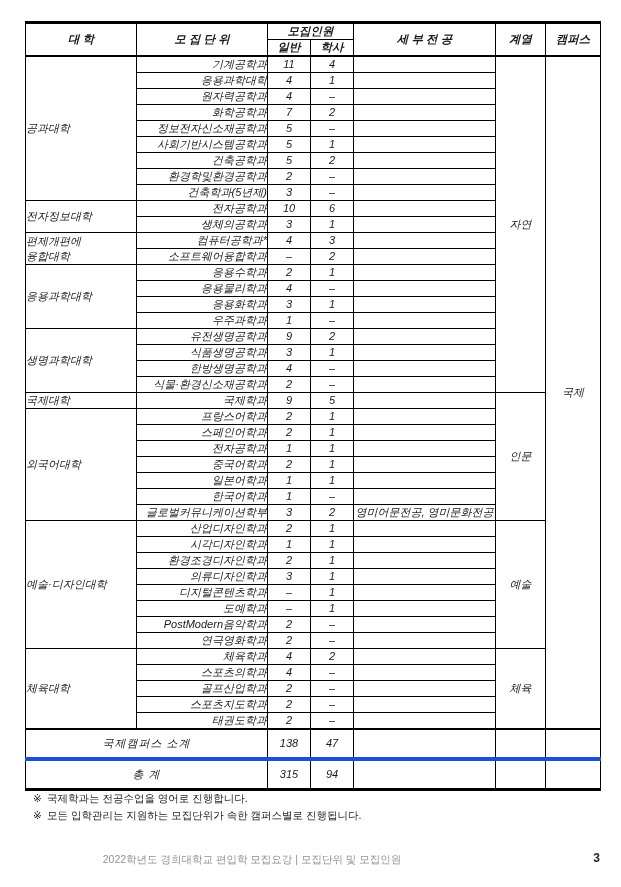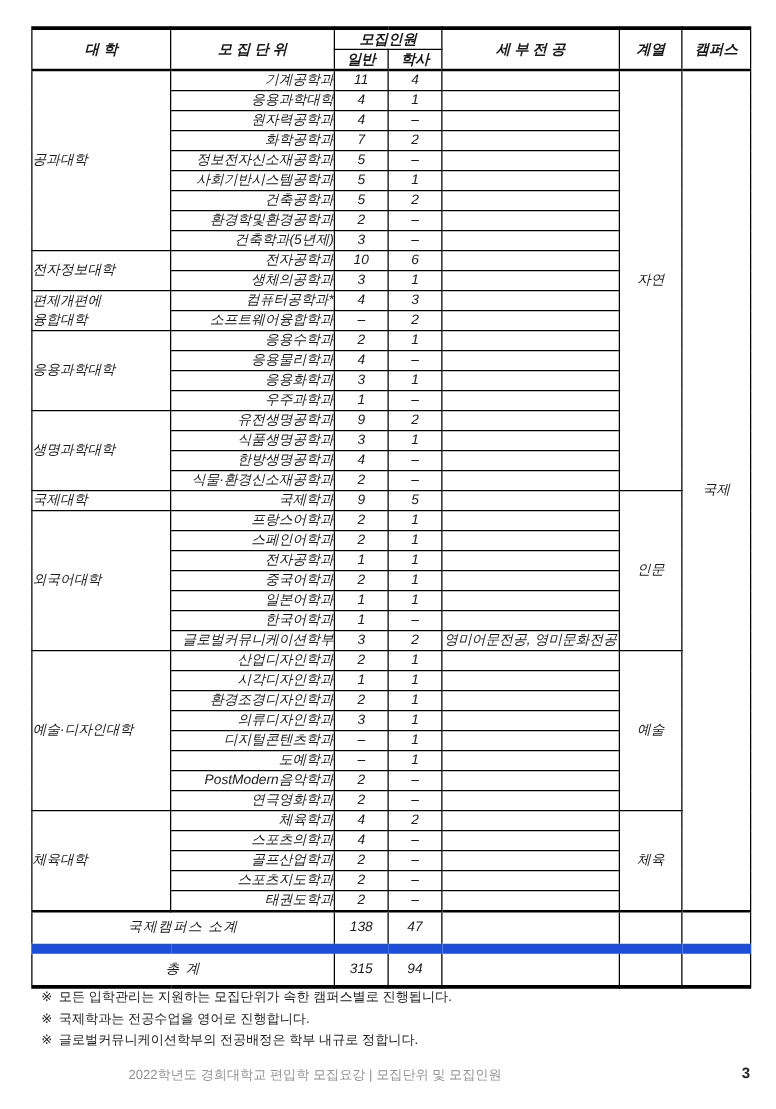--- a/index.html
+++ b/index.html
@@ -40,21 +40,21 @@
   .tbl thead th.hb { border-bottom: 2.5px solid #000; }
   .tbl tbody td { height: 15.6px; line-height: 15px; }
   td.dept  { text-align: right; padding-left: 6px; }
   td.num, td.major, td.track, td.campus { text-align: center; }
   td.college {
     white-space: pre-line;
     line-height: 16px;
   }
   tr.subtotal td, tr.total td { height: 30px; text-align: center; }
   tr.subtotal td { border-top: 2px solid #000; }
-  tr.total td { border-top: 8px solid #1d4ed8; }
+  tr.total td { border-top: 4px solid #1d4ed8; }
   td.sumlabel { text-align: center; letter-spacing: 1px; }
 
   .footnotes {
     position: absolute; left: 33px; top: 790px;
     font-size: 10.5px; line-height: 17px;
     color: #222;
   }
   .footnote .marker { display: inline-block; min-width: 14px; }
   .footer-line {
     position: absolute; left: 0; top: 853px; width: 504px;
@@ -377,26 +377,23 @@
           <td class="num">94</td>
           <td class="major"></td>
           <td class="track"></td>
           <td class="campus"></td>
         </tr>
       </tbody>
   </table>
 
   <div class="footnotes">
     <div class="footnote">
-      <span class="marker">※</span><span>모든 입학관리는 지원하는 모집단위가 속한 캠퍼스별로 진행됩니다.</span>
-    </div>
-    <div class="footnote">
       <span class="marker">※</span><span>국제학과는 전공수업을 영어로 진행합니다.</span>
     </div>
     <div class="footnote">
-      <span class="marker">※</span><span>글로벌커뮤니케이션학부의 전공배정은 학부 내규로 정합니다.</span>
+      <span class="marker">※</span><span>모든 입학관리는 지원하는 모집단위가 속한 캠퍼스별로 진행됩니다.</span>
     </div>
   </div>
 
   <div class="footer-line">2022학년도 경희대학교 편입학 모집요강 | 모집단위 및 모집인원</div>
   <div class="page-number">3</div>
 
 </div>
 
 </body></html>

